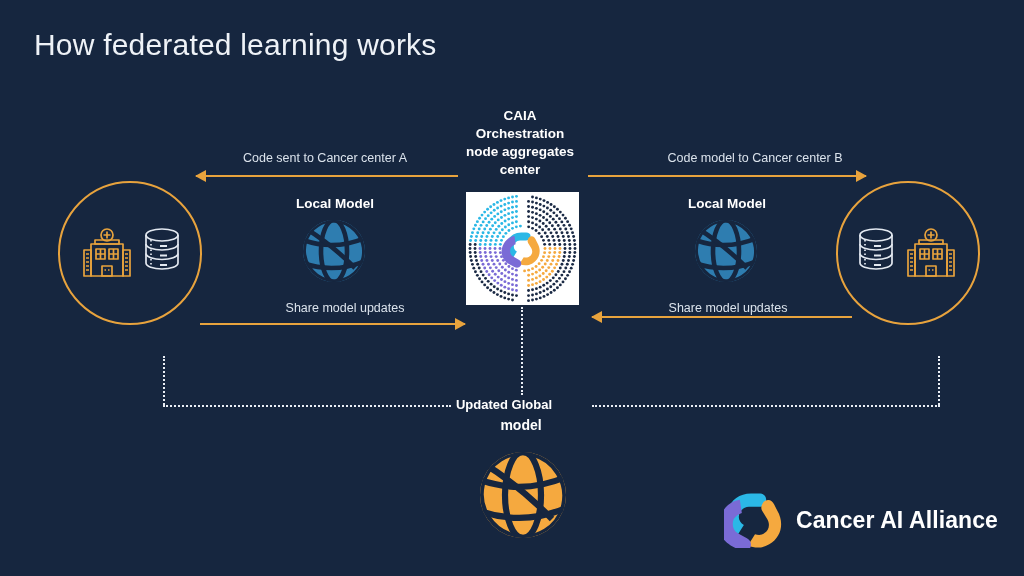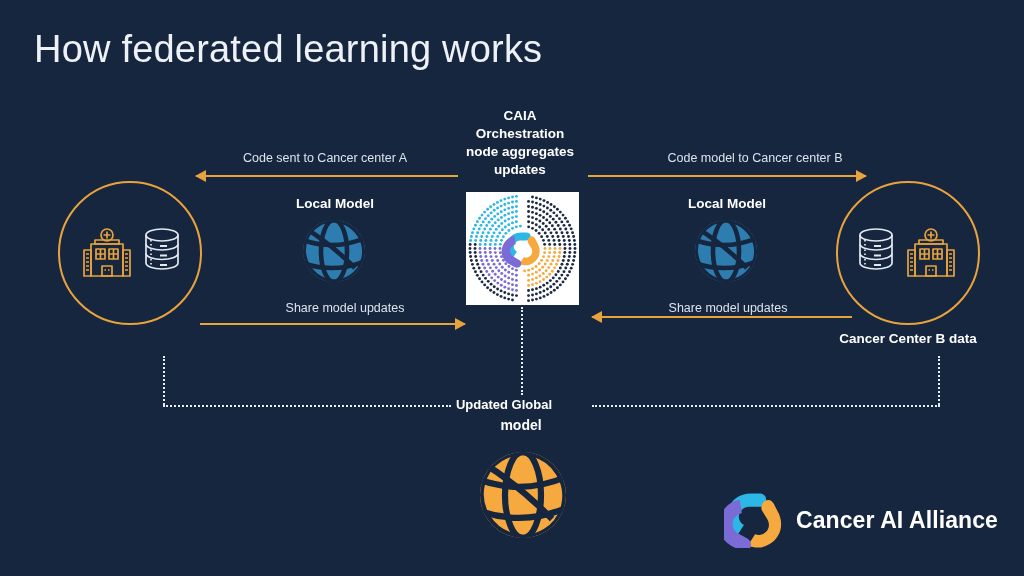--- a/index.html
+++ b/index.html
@@ -11,21 +11,21 @@
   }
   #stage{
     position:relative;
     width:1024px; height:576px;
     background:#16263f;
   }
 
   
   .title{
     position:absolute; left:34px; top:28px;
-    font-size:38px; font-weight:400; letter-spacing:.2px;
+    font-size:30px; font-weight:400; letter-spacing:.2px;
     color:#eef2f7;
     white-space:nowrap;
   }
 
   
   .lbl-bold{
     position:absolute;
     color:#ffffff; font-weight:700; font-size:13.5px;
     text-align:center; line-height:18px;
     white-space:nowrap;
@@ -94,21 +94,21 @@
 </head>
 <body>
 
 <div id="stage">
 
   <div class="title">How federated learning works</div>
 
   <div class="lbl-bold" style="left:450px; top:107px; width:140px;">CAIA</div>
   <div class="lbl-bold" style="left:450px; top:125px; width:140px;">Orchestration</div>
   <div class="lbl-bold" style="left:445px; top:143px; width:150px;">node aggregates</div>
-  <div class="lbl-bold" style="left:450px; top:161px; width:140px;">updates</div>
+  <div class="lbl-bold" style="left:450px; top:161px; width:140px;">center</div>
 
   <div class="caia-card" style="left:466px; top:192px; width:113px; height:113px;">
     <svg width="113" height="113" viewBox="0 0 113 113">
       <g id="dots">
           <circle cx="79.00" cy="56.50" r="1.45" fill="#f5a93f"></circle>
           <circle cx="78.62" cy="60.63" r="1.45" fill="#f5a93f"></circle>
           <circle cx="77.48" cy="64.63" r="1.45" fill="#f5a93f"></circle>
           <circle cx="75.63" cy="68.34" r="1.45" fill="#f5a93f"></circle>
           <circle cx="73.13" cy="71.66" r="1.45" fill="#f5a93f"></circle>
           <circle cx="70.06" cy="74.46" r="1.45" fill="#f5a93f"></circle>
@@ -579,21 +579,20 @@
         <path d="M10 32 h3 M10 36 h3 M10 40 h3 M10 44 h3 M10 48 h3"></path>
         <path d="M49 32 h3 M49 36 h3 M49 40 h3 M49 44 h3 M49 48 h3"></path>
         <path d="M20 27 h9 v10 h-9 z"></path>
         <path d="M33 27 h9 v10 h-9 z"></path>
         <path d="M24.5 27 v10 M20 32 h9 M37.5 27 v10 M33 32 h9"></path>
         <path d="M26 44 h10 v10 h-10 z"></path>
         <path d="M28.5 48 h1.5 M32 48 h1.5"></path>
       </g>
     </svg>
   </div>
-  <div class="lbl-bold" style="left:813px; top:330px; width:190px;">Cancer Center B data</div>
 
   <div class="lbl-bold" style="left:657px; top:195px; width:140px;">Local Model</div>
   <svg style="position:absolute; left:693px; top:218px;" width="66" height="66" viewBox="0 0 66 66">
     <defs>
       <clipPath id="gclipR">
           <circle cx="33" cy="33" r="31"></circle>
         </clipPath>
     </defs>
     <circle cx="33" cy="33" r="31" fill="#2e7db0"></circle>
     <g clip-path="url(#gclipR)" stroke="#16263f" stroke-width="4.6" fill="none">

